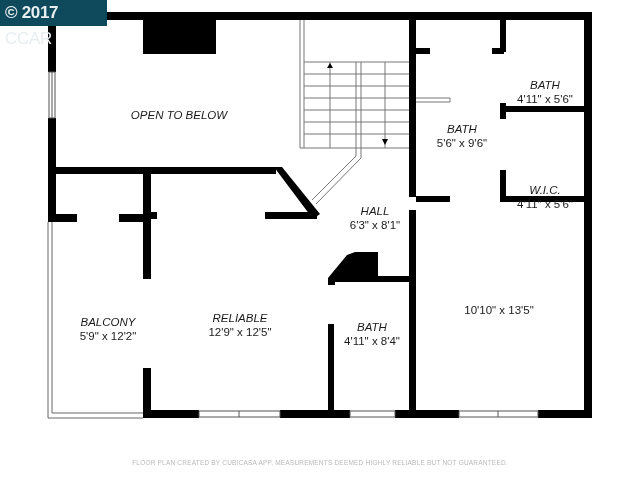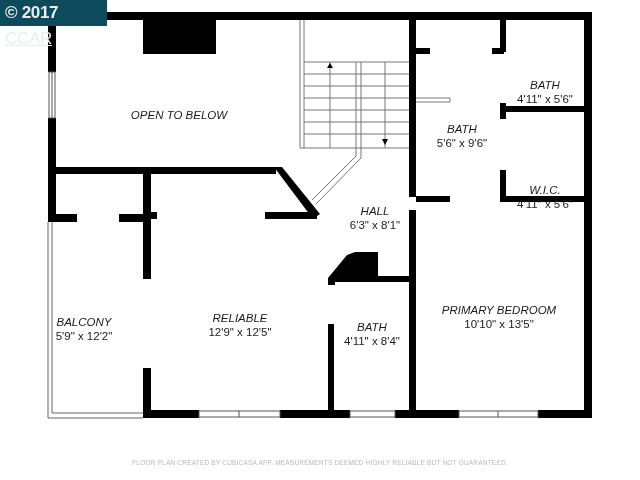--- a/index.html
+++ b/index.html
@@ -2,21 +2,21 @@
 <html><head>
   <meta charset="utf-8">
   <style>
     html, body { margin:0; padding:0; }
     body { width:640px; height:480px; background:#ffffff; position:relative; overflow:hidden; font-family:"Liberation Sans", sans-serif; }
     .plan { position:absolute; left:0; top:0; width:640px; height:480px; }
     .label { position:absolute; text-align:center; color:#1a1a1a; font-size:11.5px; line-height:14px; white-space:nowrap; transform:translateX(-50%); }
     .label .name { display:block;font-style:italic; }
     .label .dim { display:block; }
     .watermark { position:absolute; left:0; top:0; width:107px; height:26px; background:#0e4a5c; color:#e8eef0; font-size:17px; line-height:26px; padding-left:5px; box-sizing:border-box; font-weight:bold; letter-spacing:-0.3px; }
-    .watermark .ccar { font-weight:normal;text-decoration:underline; }
+    .watermark .ccar { font-weight:normal; }
     .footer { position:absolute; left:0; width:640px; top:459px; text-align:center; font-size:6.5px; color:#b9b9b9; letter-spacing:0.2px; }
   </style>
 </head>
 <body>
 
 <svg class="plan" width="640" height="480" viewBox="0 0 640 480">
 
   <g fill="#000">
 
     <rect x="48" y="12" width="544" height="8"></rect>
@@ -124,30 +124,29 @@
   <span class="dim">5'6" x 9'6"</span>
 </div>
 <div class="label" style="left:545px; top:150px;margin-top:33px;">
   <span class="name">W.I.C.</span>
   <span class="dim">4'11" x 5'6"</span>
 </div>
 <div class="label" style="left:375px; top:204px;">
   <span class="name">HALL</span>
   <span class="dim">6'3" x 8'1"</span>
 </div>
-<div class="label" style="left:84px; top:315px;">
+<div class="label" style="left:108px; top:315px;">
   <span class="name">BALCONY</span>
   <span class="dim">5'9" x 12'2"</span>
 </div>
 <div class="label" style="left:240px; top:311px;">
   <span class="name">RELIABLE</span>
   <span class="dim">12'9" x 12'5"</span>
 </div>
 <div class="label" style="left:372px; top:320px;">
   <span class="name">BATH</span>
   <span class="dim">4'11" x 8'4"</span>
 </div>
 <div class="label" style="left:499px; top:303px;">
-  <span class="name">PRIMARY BEDROOM</span>
   <span class="dim">10'10" x 13'5"</span>
 </div>
 
 <div class="footer">FLOOR PLAN CREATED BY CUBICASA APP. MEASUREMENTS DEEMED HIGHLY RELIABLE BUT NOT GUARANTEED.</div>
 
 </body></html>

